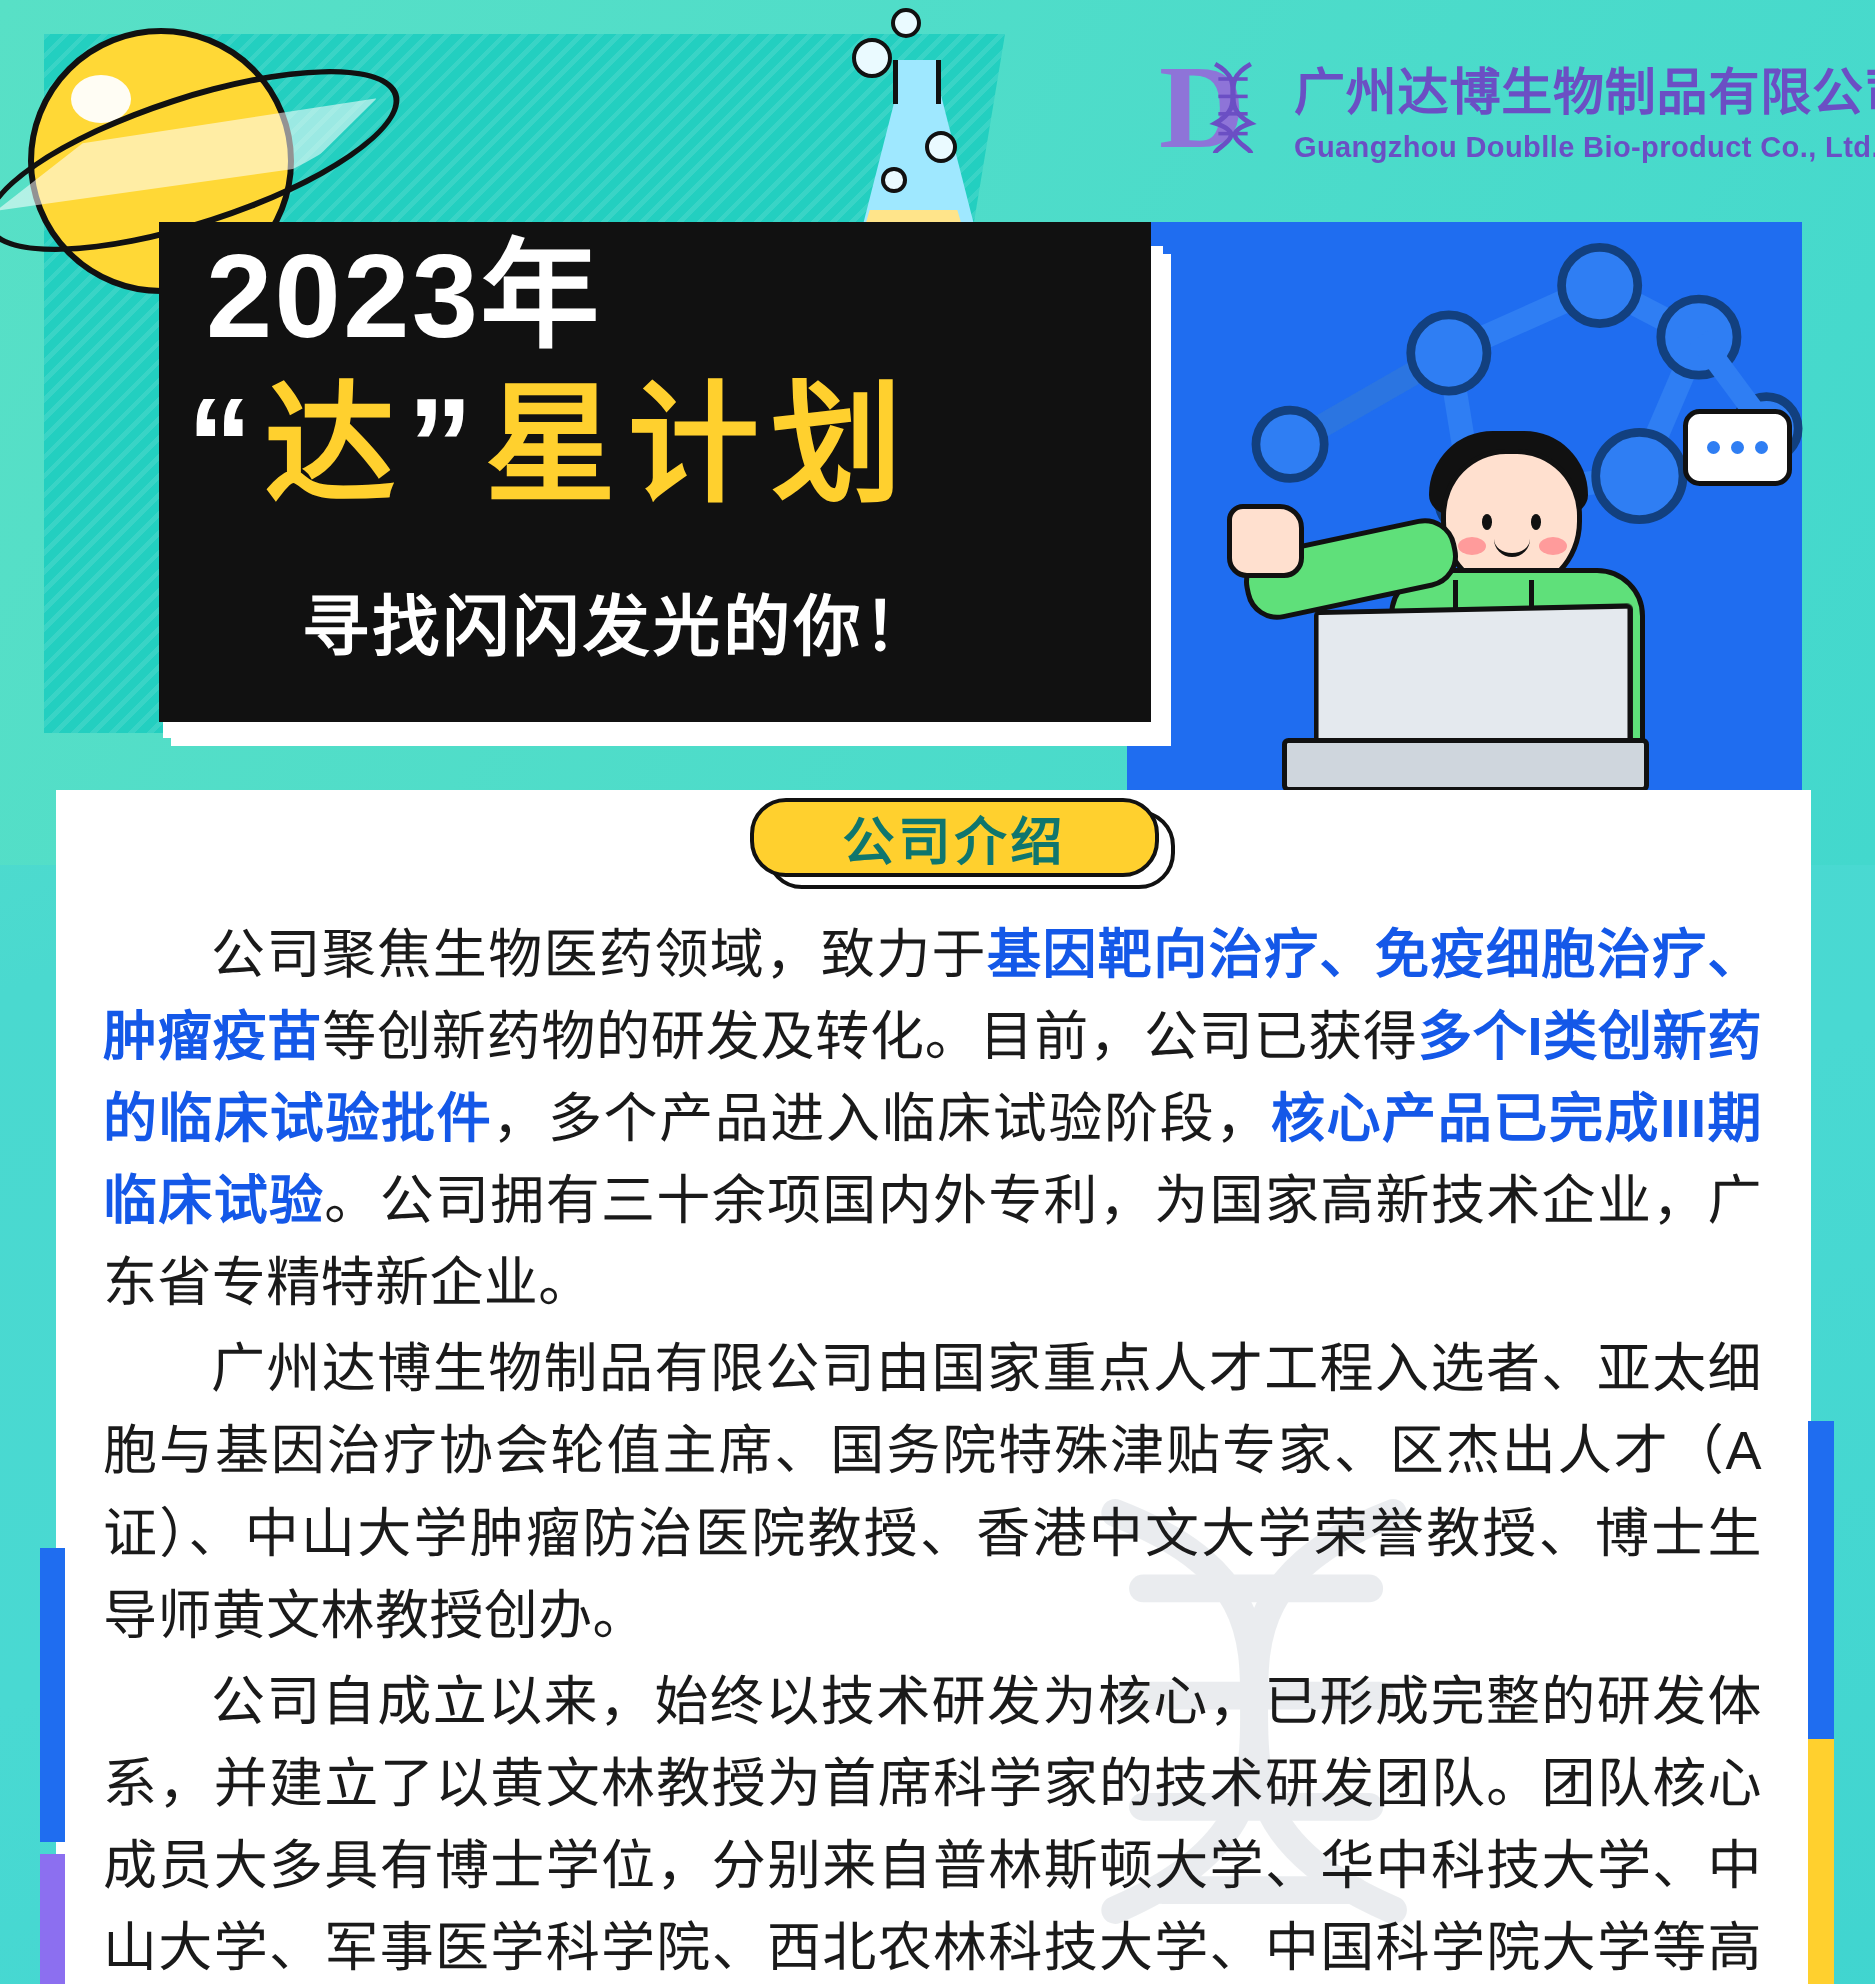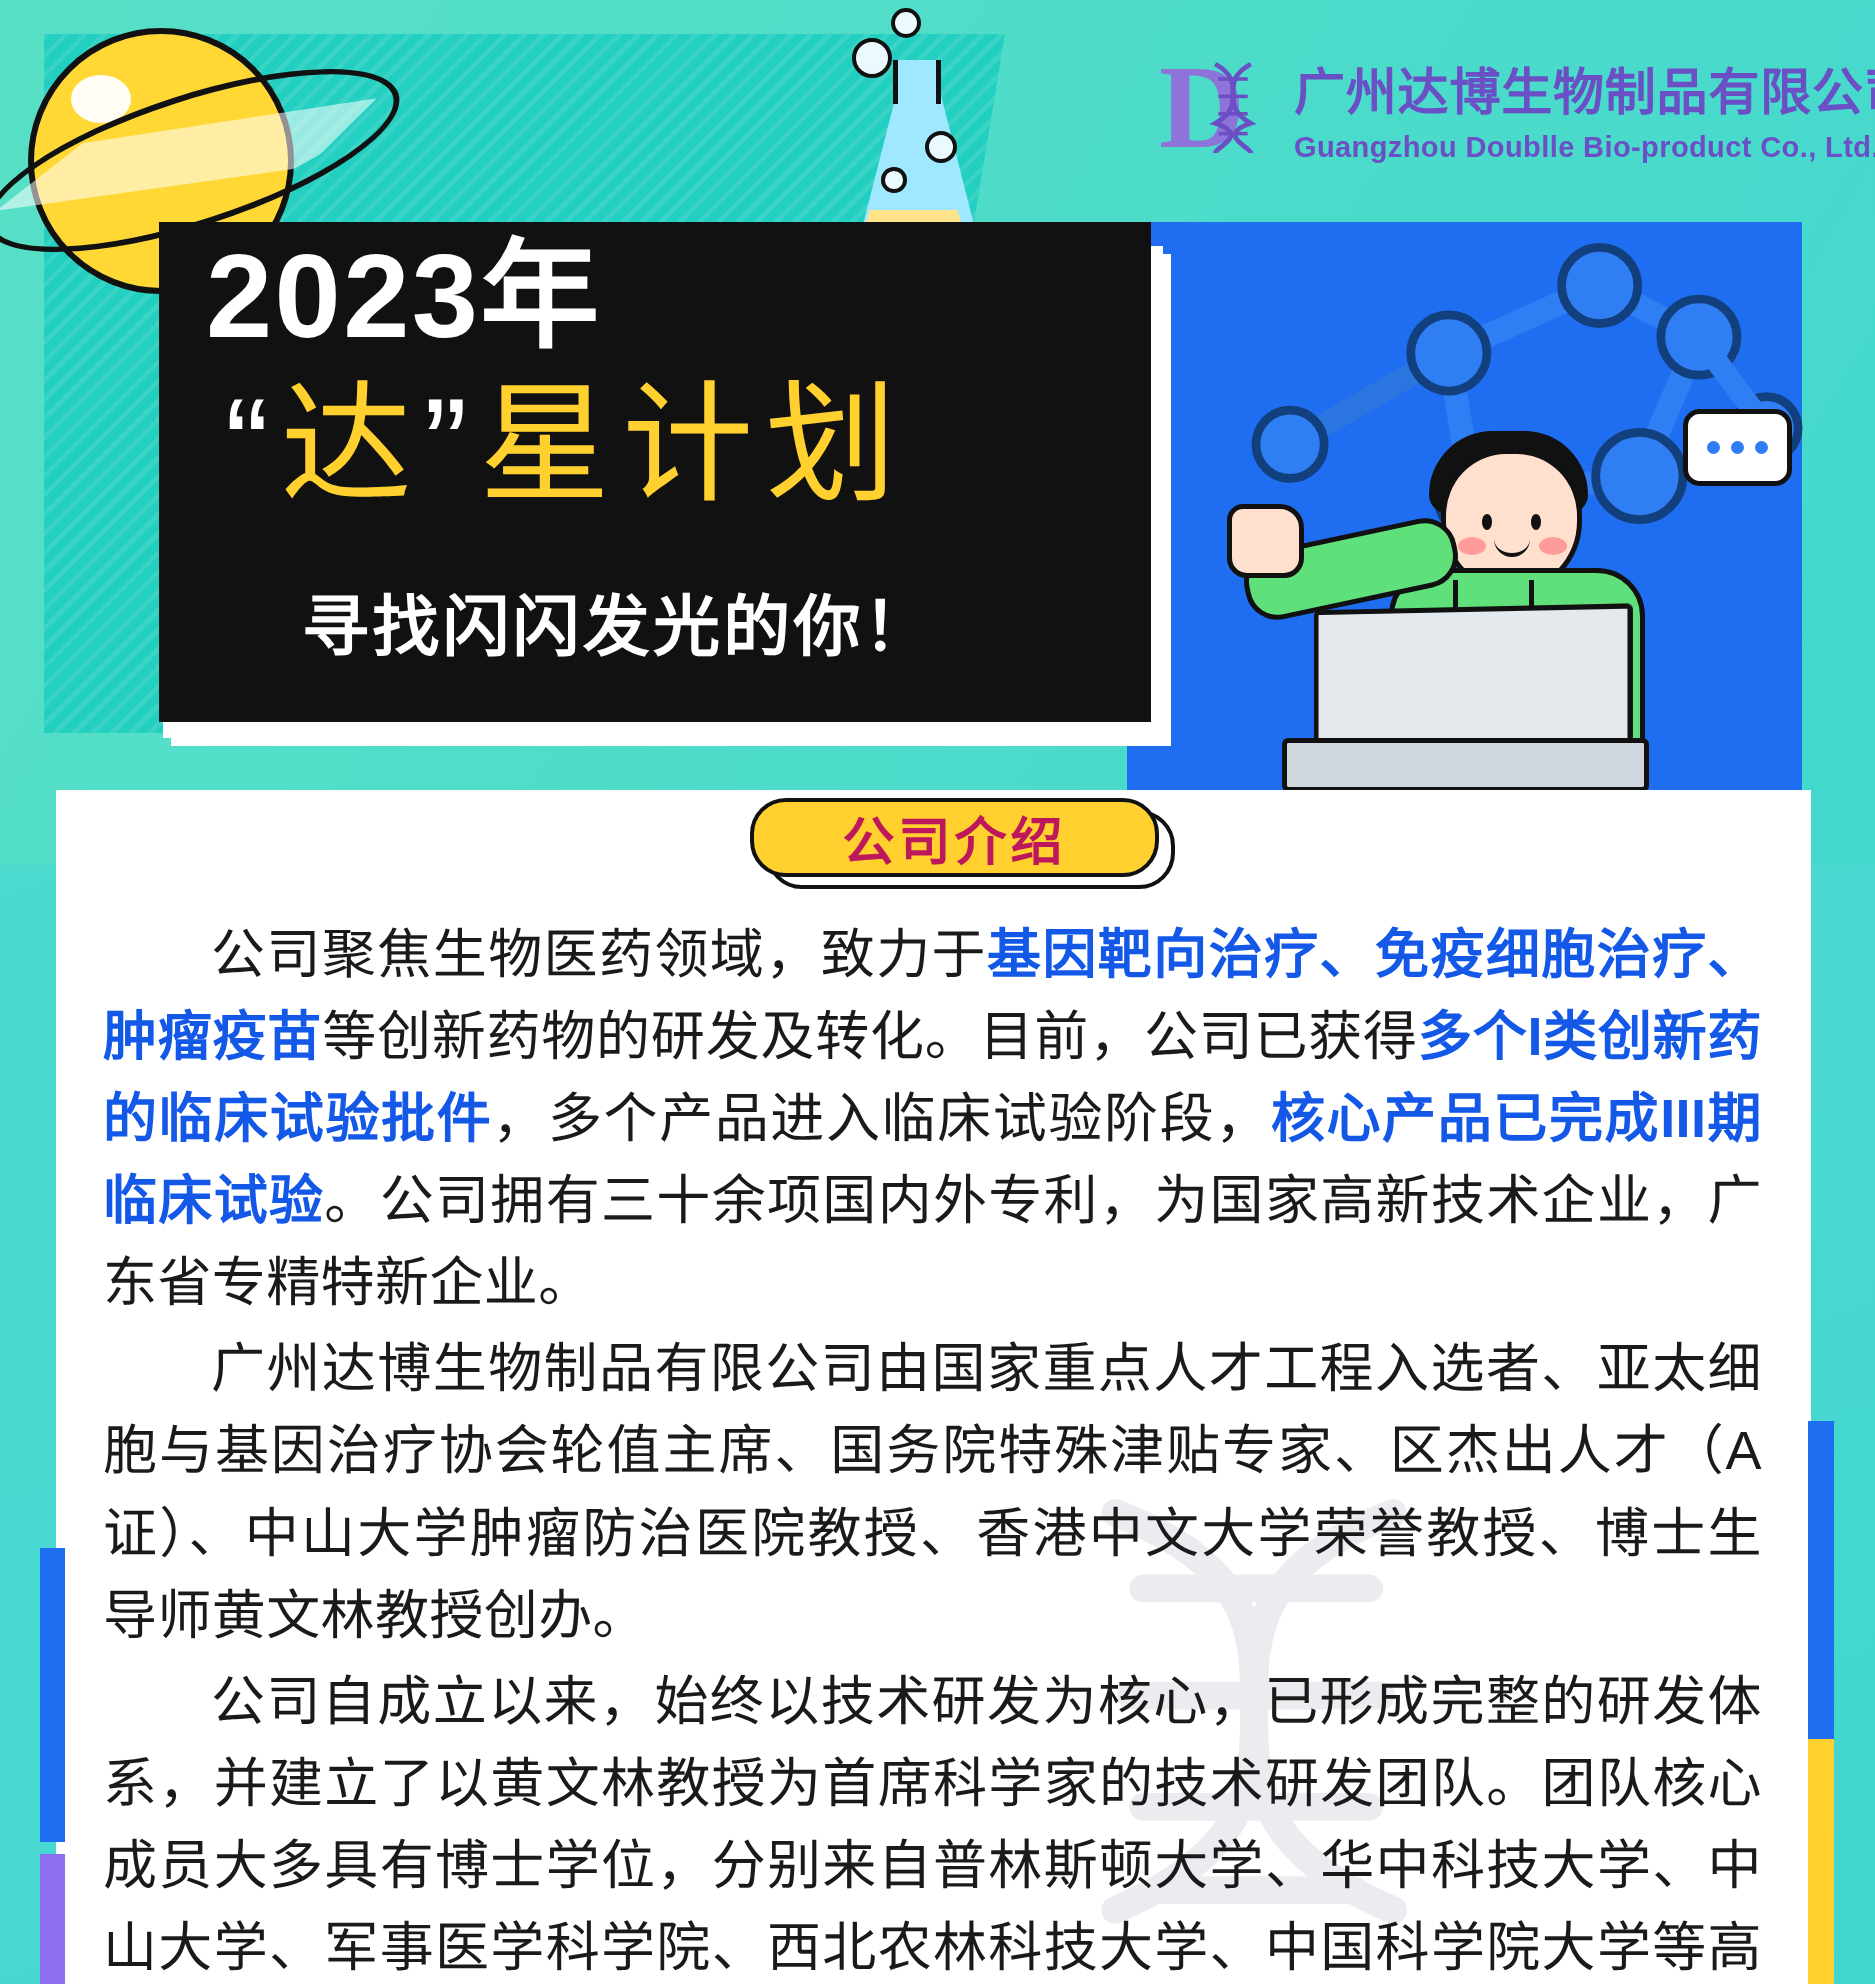--- a/index.html
+++ b/index.html
@@ -312,22 +312,22 @@
     background: #111111;
   }
   .title-year {
     position: absolute; left: 206px; top: 236px;
     font-size: 119px; font-weight: bold; color: #ffffff;
     letter-spacing: 2.4px; line-height: 119px;
     font-family: "Liberation Sans", "DejaVu Sans", sans-serif;
   }
   .title-main {
     position: absolute; left: 187px; top: 377px;
-    font-size: 131px; font-weight: normal; color: #ffd02e;
-    letter-spacing: 12px; line-height: 135px; white-space: nowrap; margin-left: 38px;
+    font-size: 131px; font-weight: bold; color: #ffd02e;
+    letter-spacing: 12px; line-height: 135px; white-space: nowrap;
   }
   .title-main .quote { color: #ffffff; }
   .title-sub {
     position: absolute; left: 302px; top: 572px;
     font-size: 67px; font-weight: bold; color: #ffffff;
     letter-spacing: 3.2px; white-space: nowrap;
   }
 
   
   .section-tag-shadow {
@@ -339,21 +339,21 @@
   }
   .section-tag {
     position: absolute; left: 750px; top: 798px;
     width: 401px; height: 71px;
     background: #ffd02e;
     border: 4.8px solid #111;
     border-radius: 36px;
     display: flex; align-items: center; justify-content: center;
   }
   .section-tag-text {
-    font-size: 52px; font-weight: bold; color: #be185d; letter-spacing: 4px;
+    font-size: 52px; font-weight: bold; color: #0f766e; letter-spacing: 4px;
   }
 
   
   .body-copy {
     position: absolute;
     left: 103px; top: 913px;
     width: 1659px;
     font-size: 54px;
     line-height: 1.52;
     color: #1a1a1a;

